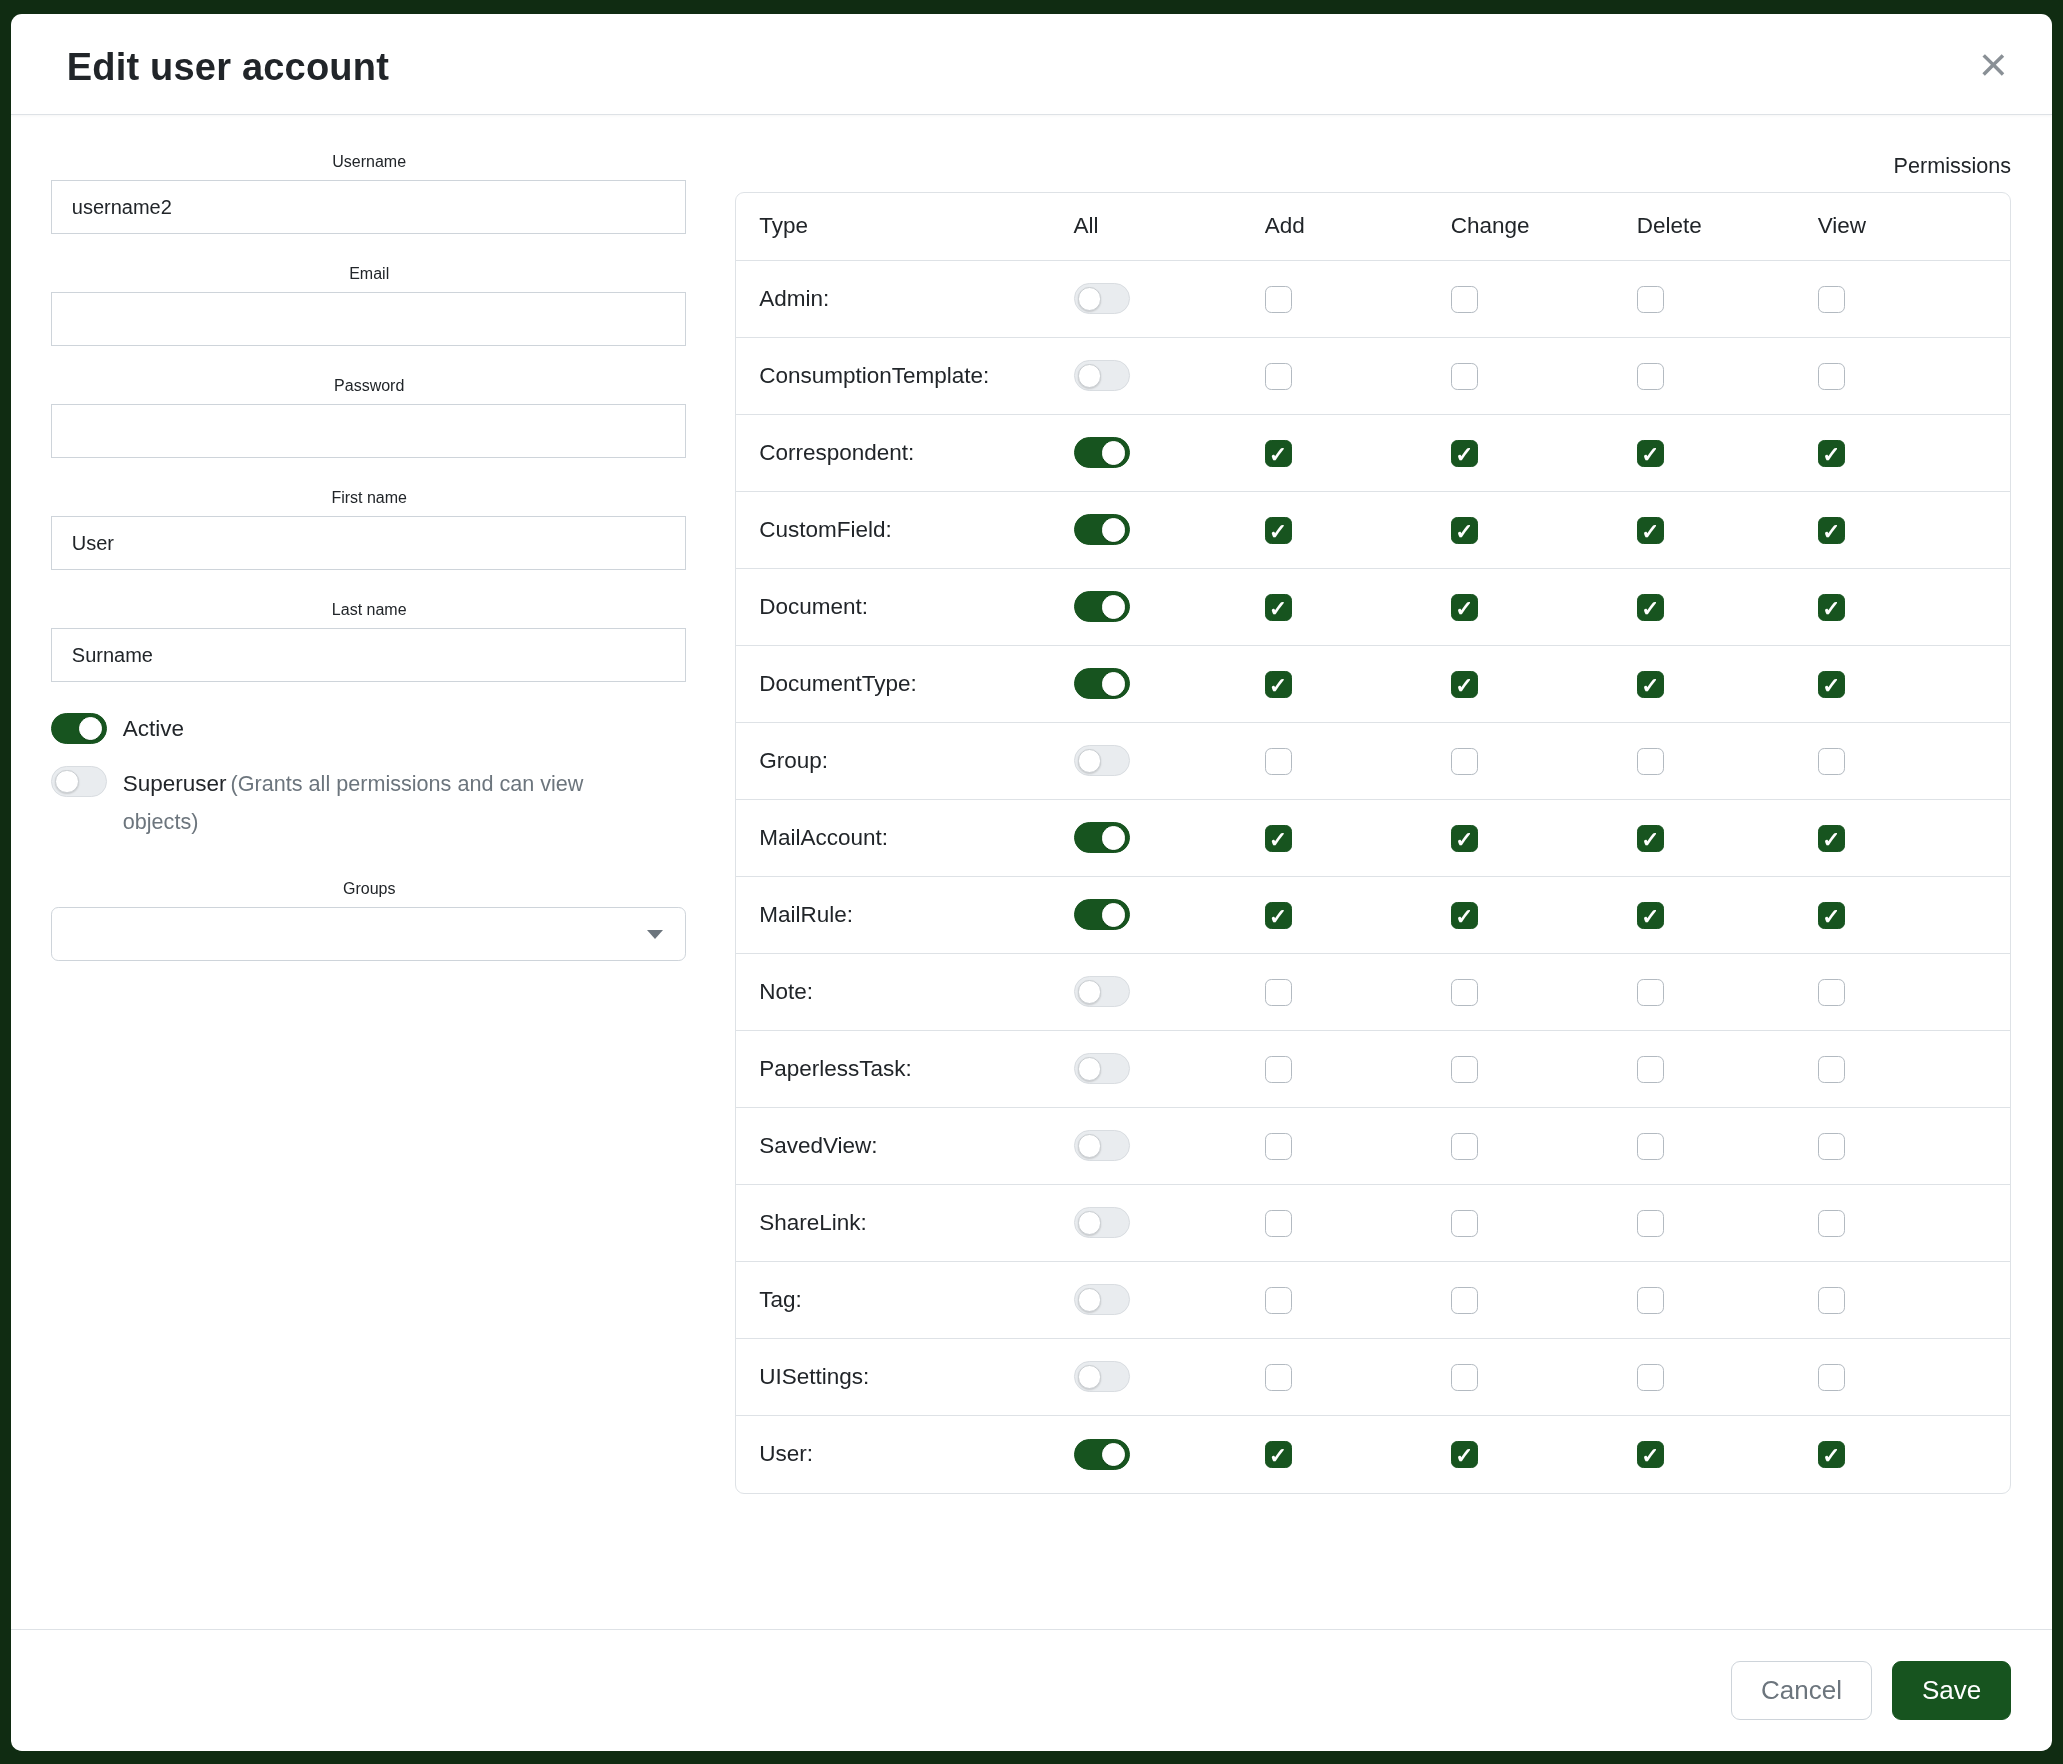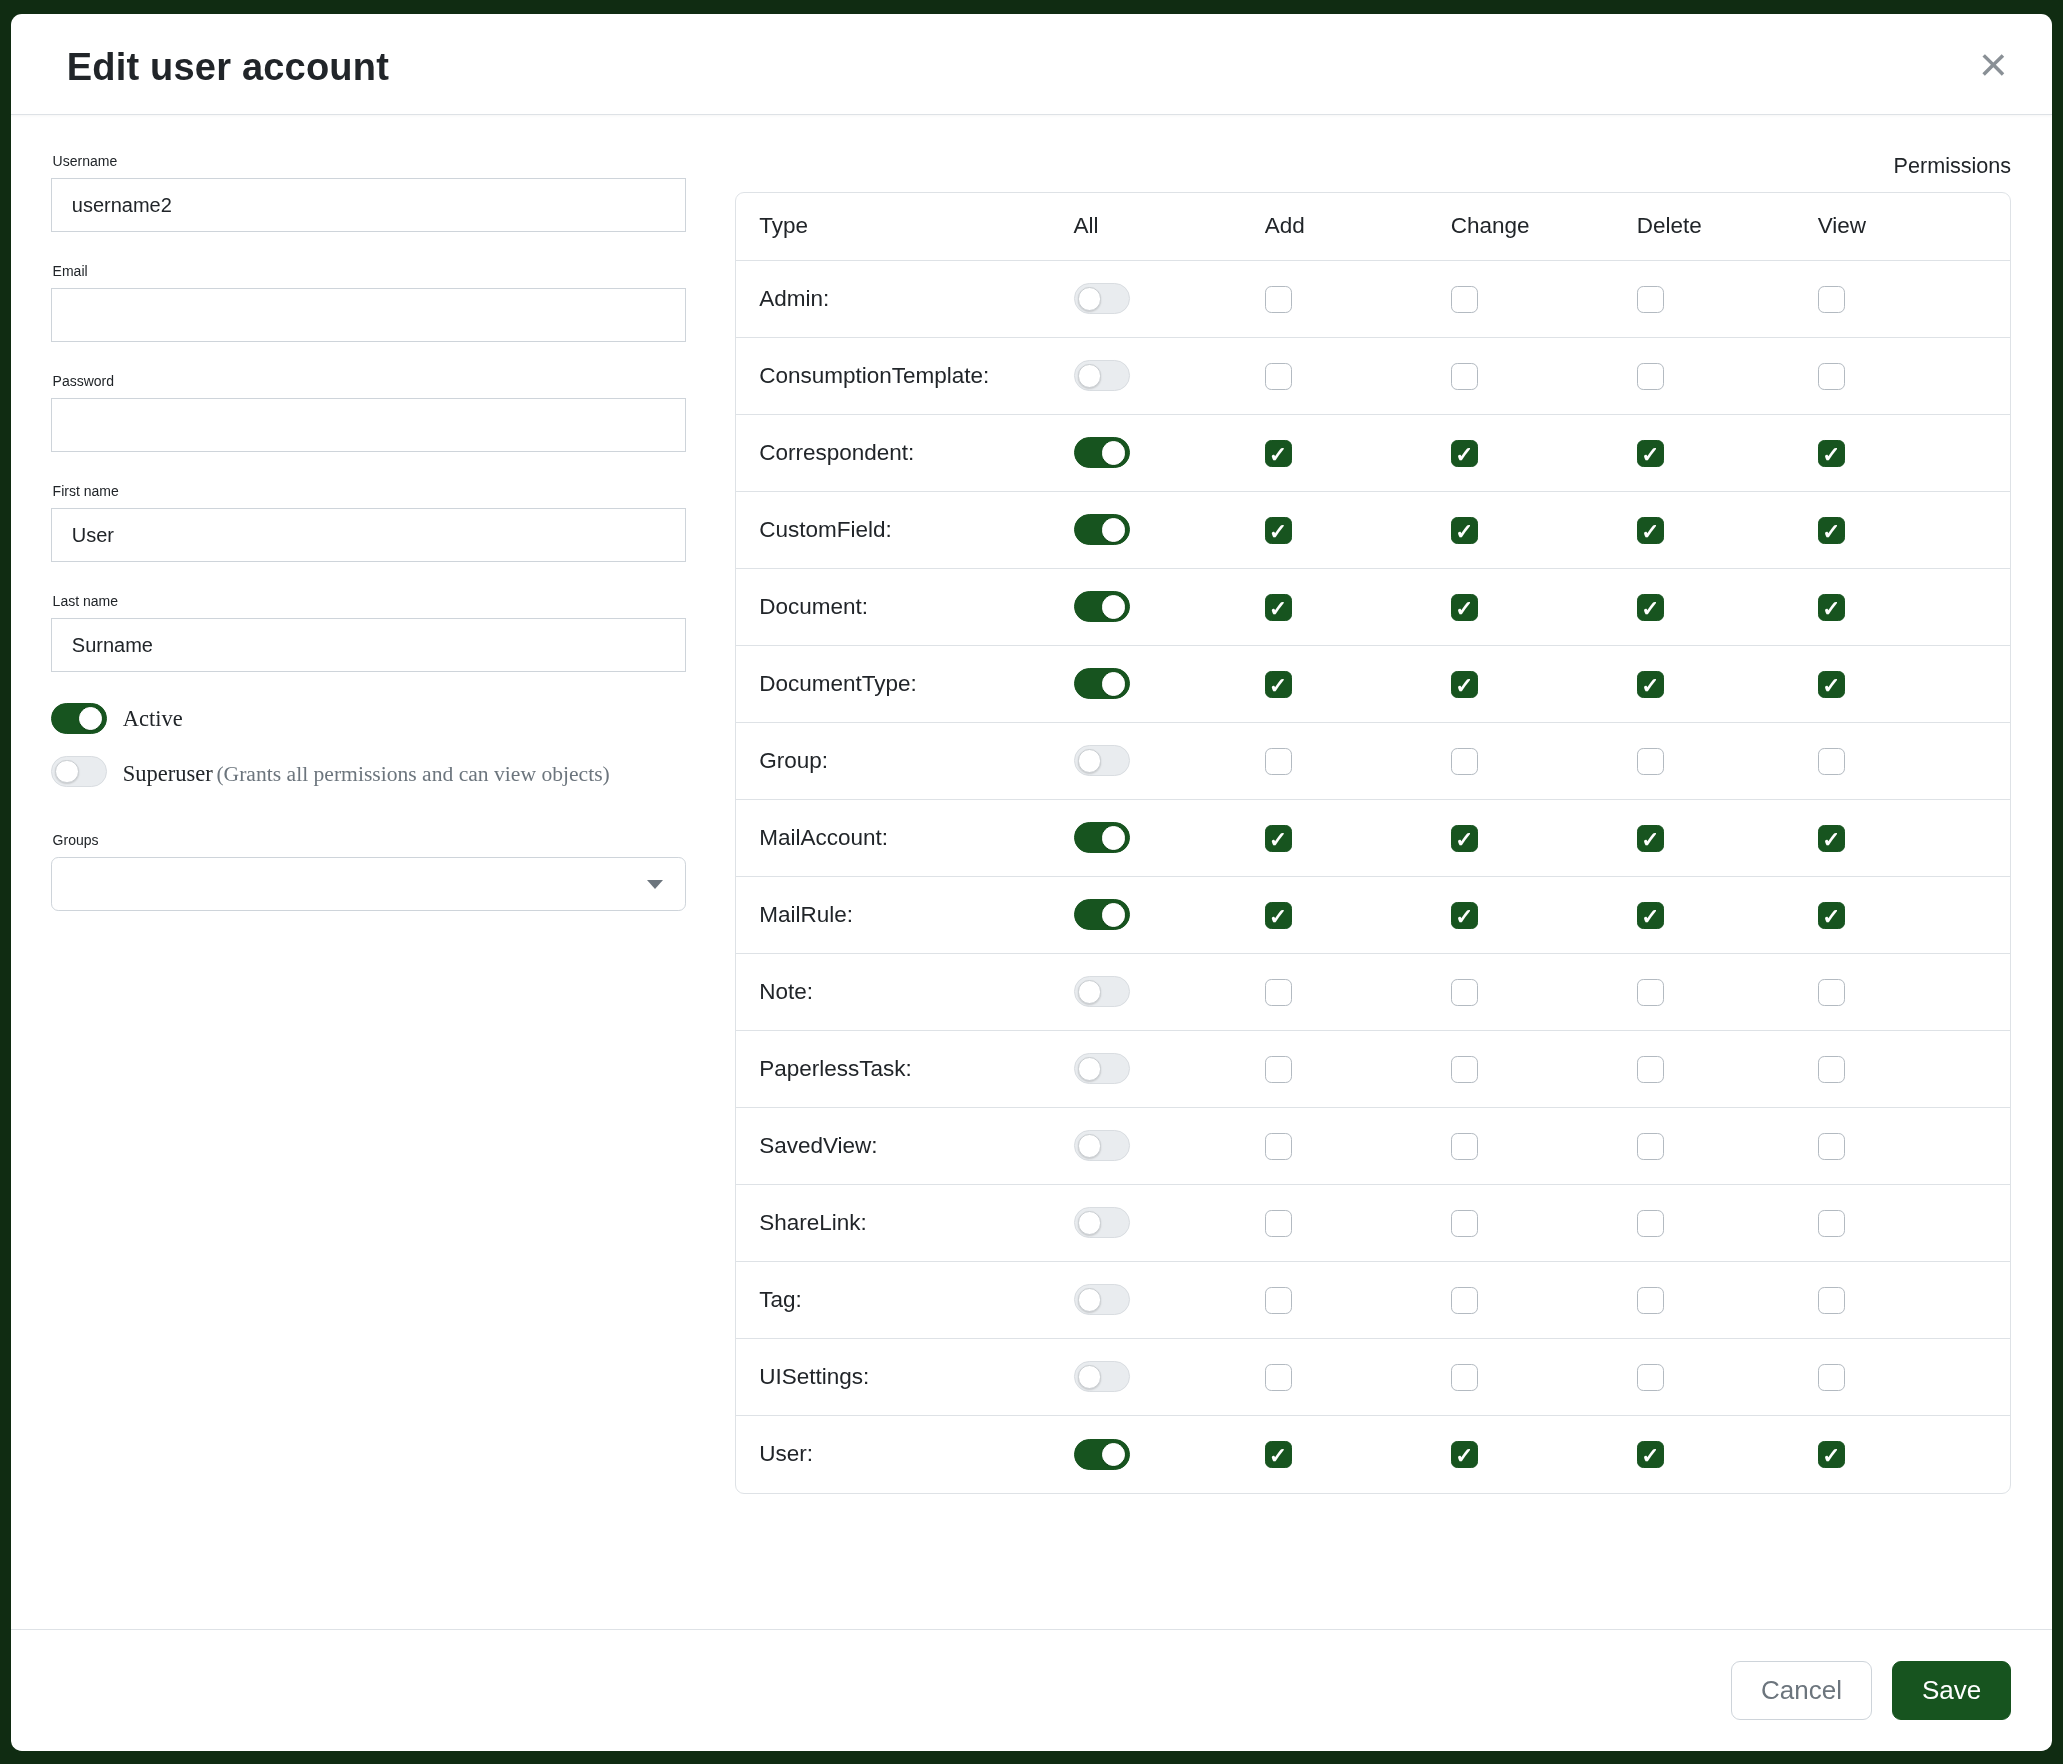--- a/index.html
+++ b/index.html
@@ -53,22 +53,23 @@
     padding:38px 41px 0 40px;
     gap:49px;
     overflow:hidden;
   }
   .left-col{flex:0 0 635px;}
   .right-col{flex:1 1 auto;}
 
   .field-group{margin-bottom:31px;}
   .field-label{
     display:block;
-    font-size:14px;
+    font-size:16px;
     margin:0 0 9px 1.8px;
+    text-align:center;
   }
   .text-input{
     width:100%;
     height:54px;
     border:0.9px solid var(--input-border);
     border-radius:0;
     padding:0 20px;
     font-size:20px;
     font-family:"Liberation Sans", sans-serif;
     color:var(--text);
@@ -102,21 +103,20 @@
   }
   .toggle.on .knob{
     left:auto;right:3.6px;
     border-color:#ffffff;
   }
   .switch-row{
     display:flex;
     align-items:flex-start;
     gap:16px;
     margin-bottom:21.6px;
-    font-family:Liberation Serif, serif;
   }
   .switch-row .switch-label{
     font-size:22.5px;
     font-weight:500;
     line-height:31px;
   }
   .switch-text{max-width:504px;line-height:36px;}
   .switch-text .switch-label{display:inline;}
   .switch-text .hint{
     font-size:21.6px;

